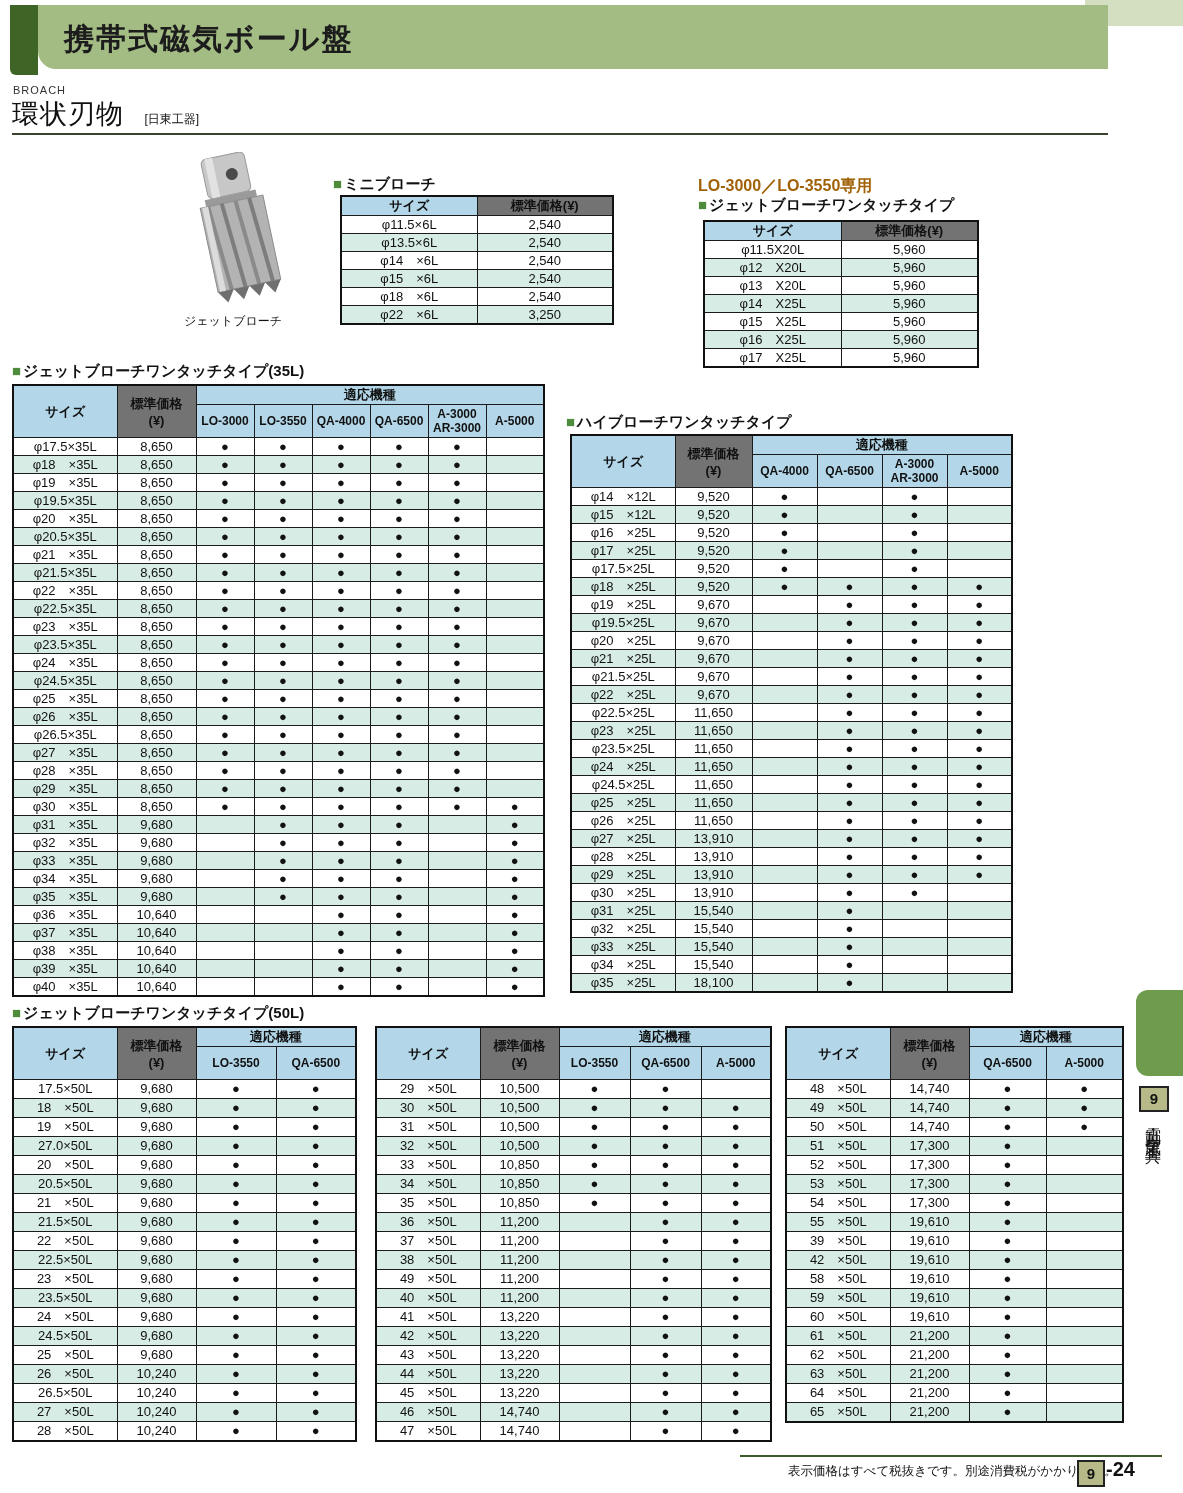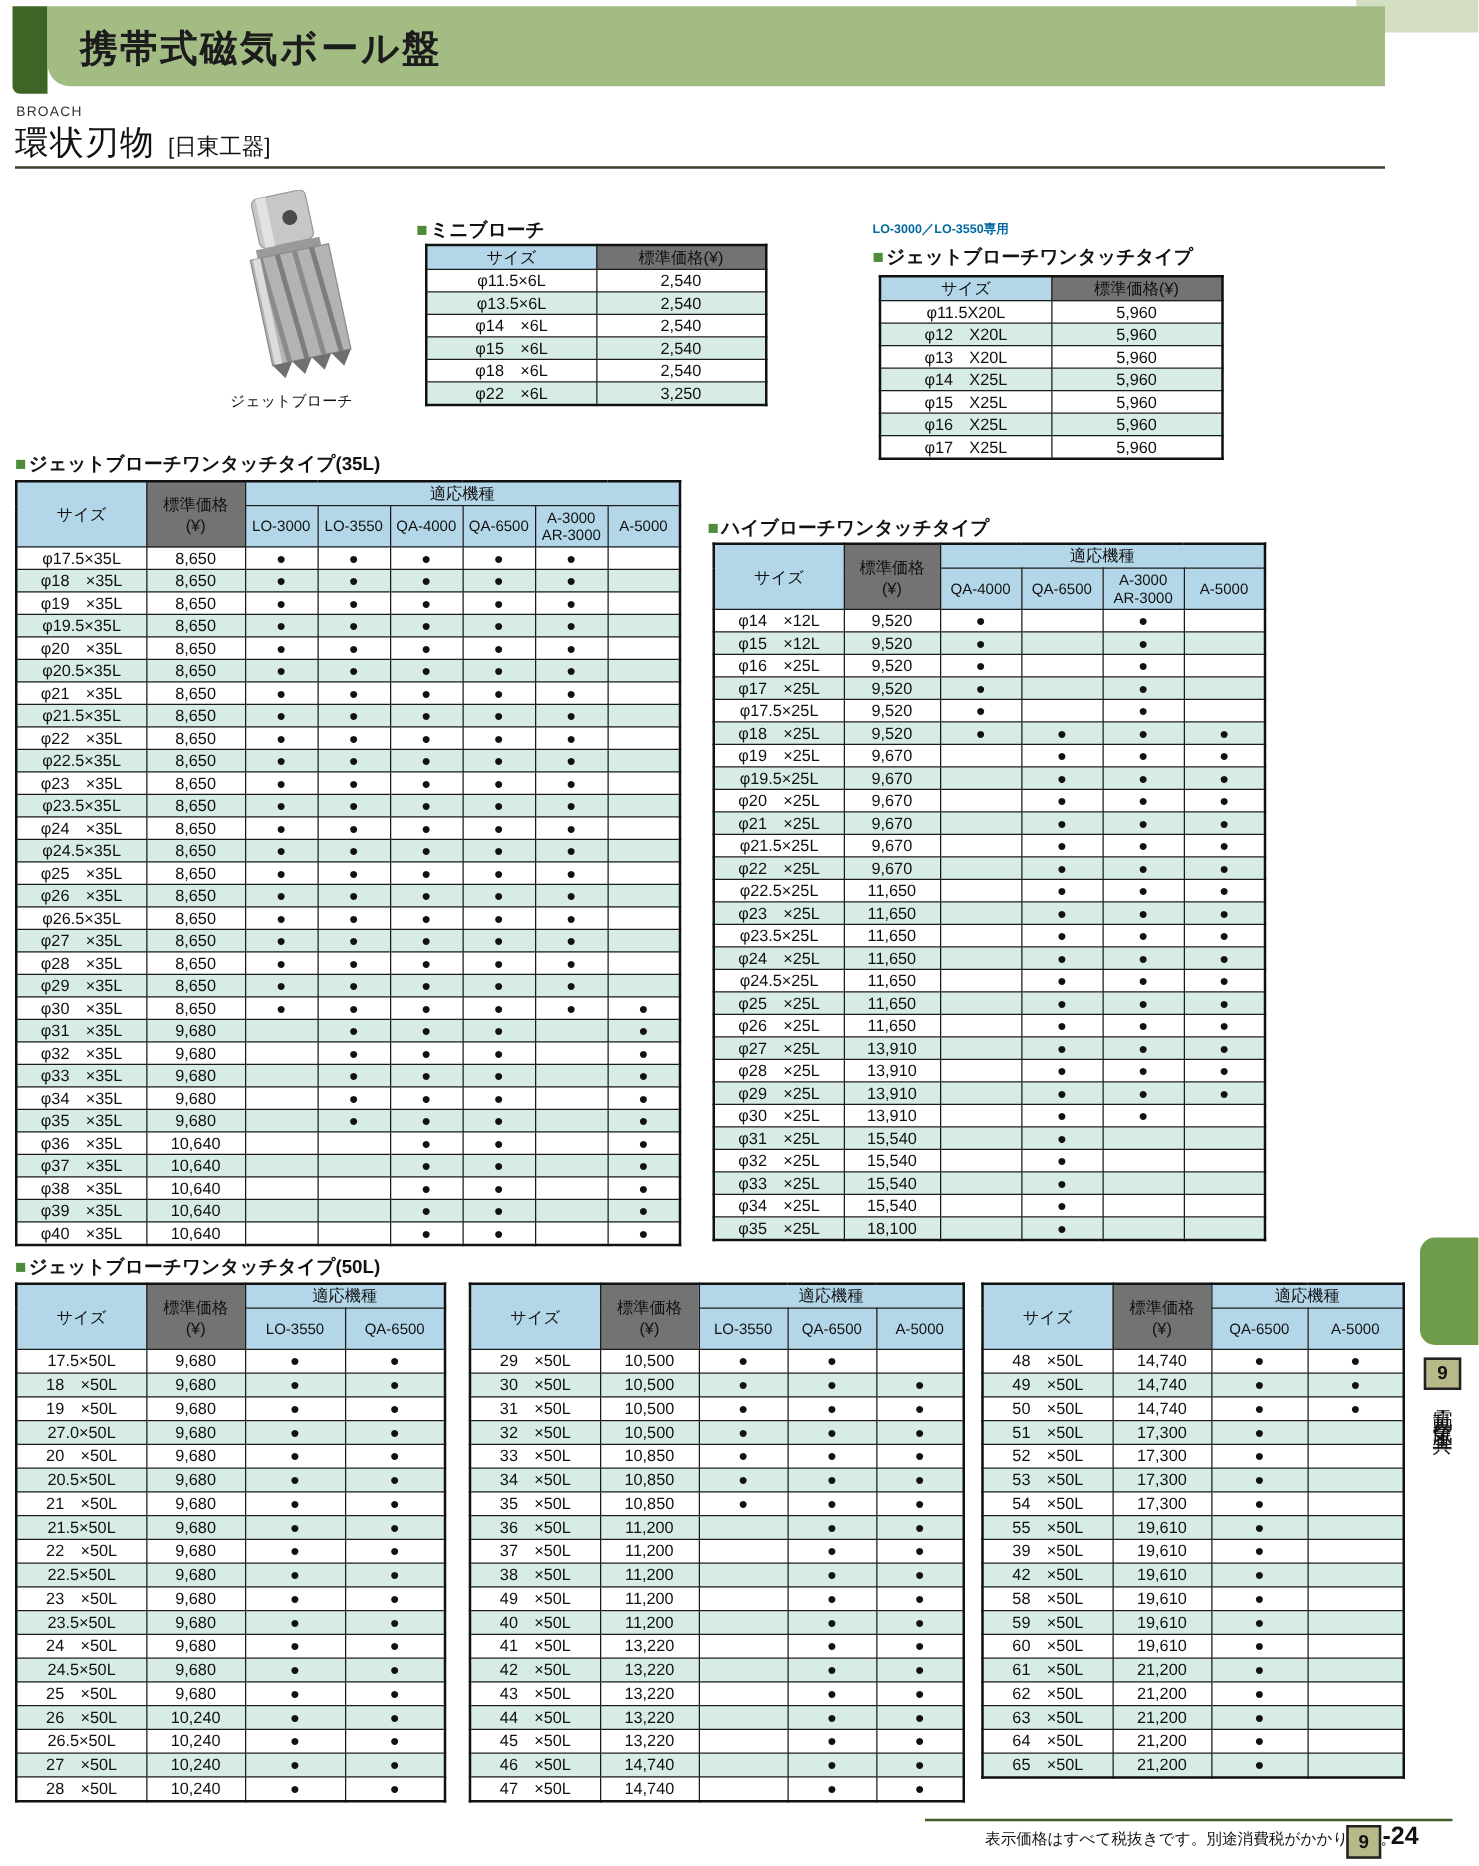--- a/index.html
+++ b/index.html
@@ -6,30 +6,30 @@
   .page{position:relative;width:1183px;height:1493px;background:#fff;overflow:hidden;
         font-family:"Liberation Sans","DejaVu Sans",sans-serif;color:#111;}
   
   .corner-strip{position:absolute;left:1085px;top:0;width:98px;height:26px;background:#d3dfc0;}
   .banner-block{position:absolute;left:10px;top:5px;width:28px;height:70px;background:#3f6526;border-radius:0 0 0 6px;}
   .banner{position:absolute;left:38px;top:5px;width:1070px;height:64px;background:#a3bc84;border-radius:0 0 0 18px;}
   .banner span{position:absolute;left:26px;top:14px;font-size:30px;font-weight:bold;color:#1c1c1c;letter-spacing:2px;}
   .broach-label{position:absolute;left:13px;top:84px;font-size:11px;color:#333;letter-spacing:1px;}
   .page-title-row{position:absolute;left:12px;top:96px;}
   .jp-title{font-size:27px;color:#111;letter-spacing:1px;}
-  .maker{font-size:18px;color:#111;margin-left:6px;}
+  .maker{font-size:12px;color:#111;margin-left:16px;}
   .title-rule{position:absolute;left:12px;top:133px;width:1096px;height:2px;background:#37432f;}
   
   .sec-title{position:absolute;font-size:15px;font-weight:bold;color:#111;white-space:nowrap;}
   .sec-title .mk{color:#4e8c3b;margin-right:2px;}
-  .plain-title{position:absolute;font-size:10px;font-weight:bold;color:#0369a1;white-space:nowrap;}
+  .plain-title{position:absolute;font-size:16px;font-weight:bold;color:#a16207;white-space:nowrap;}
   
   table.cat{position:absolute;border-collapse:collapse;table-layout:fixed;border:2px solid #111;background:#fff;}
   table.cat th,table.cat td{border:1px solid #1b1b1b;padding:0;text-align:center;color:#111;}
-  table.cat th{white-space:pre-line;font-weight:normal;font-size:13px;}
+  table.cat th{white-space:pre-line;font-weight:bold;font-size:13px;}
   table.cat td{white-space:nowrap;font-size:13px;}
   .hb{background:#b3d7e9;}
   .hp{background:#737373;}
   tr.alt td{background:#d6ece4;}
   td.cdot{font-size:11px;}
   
   table.mt thead tr:last-child th{height:32px;font-size:12px;line-height:14px;}
   table.mt thead tr:first-child th{height:15px;}
   table.st thead th{height:18px;}
   table.rh17 tbody td{height:17px;line-height:17px;}

